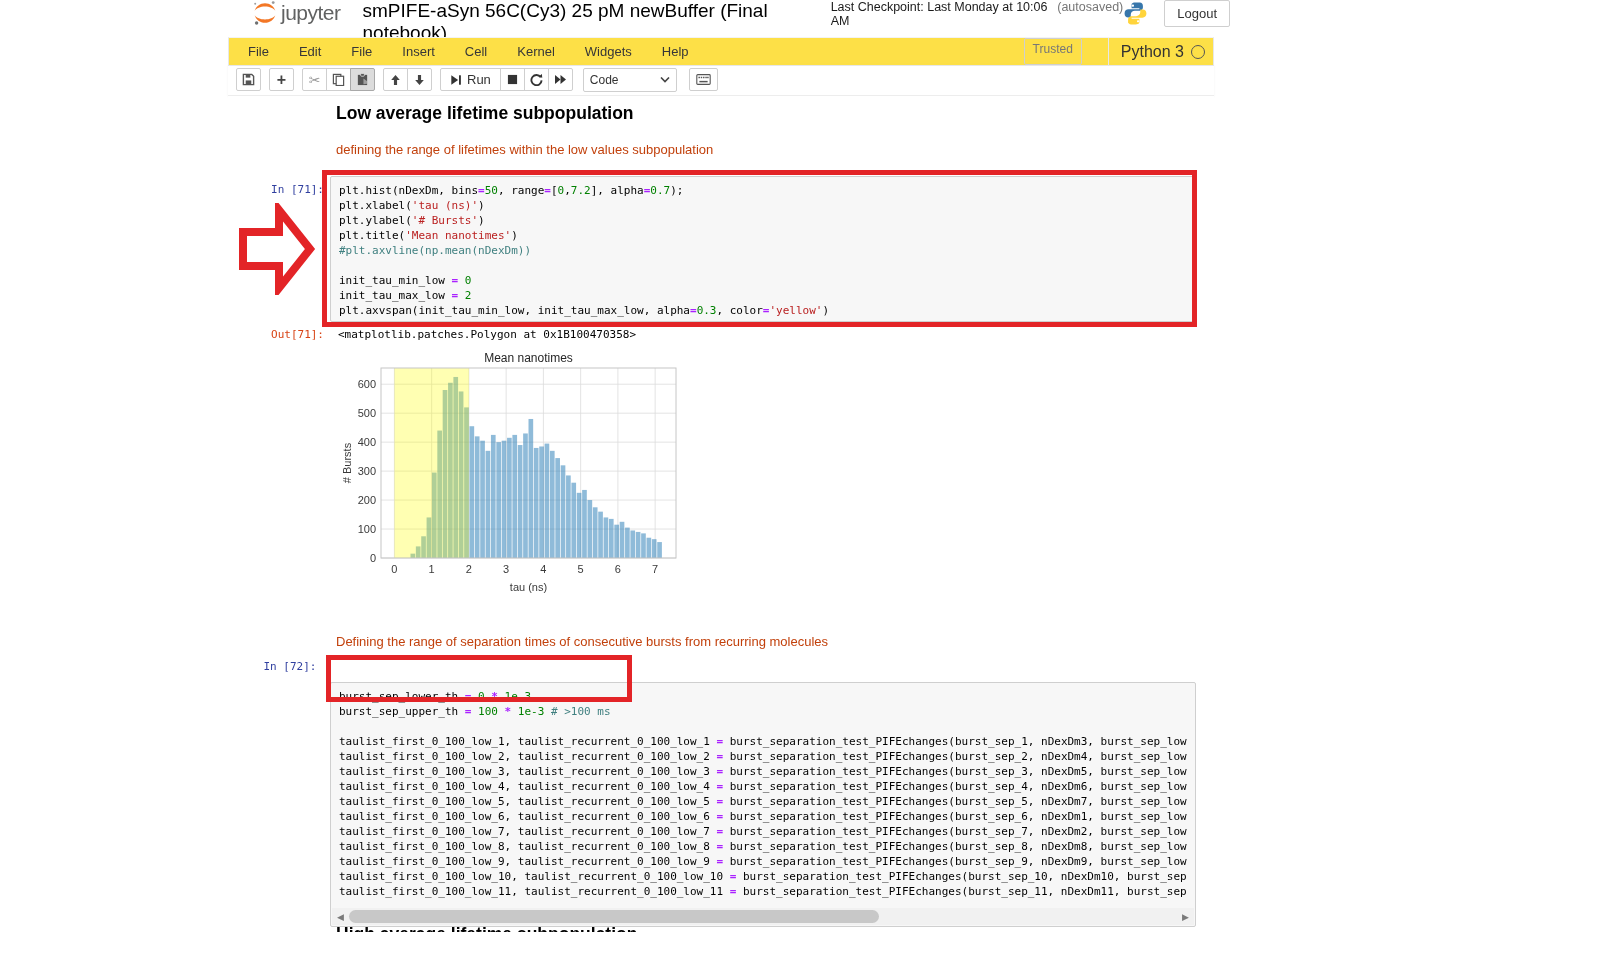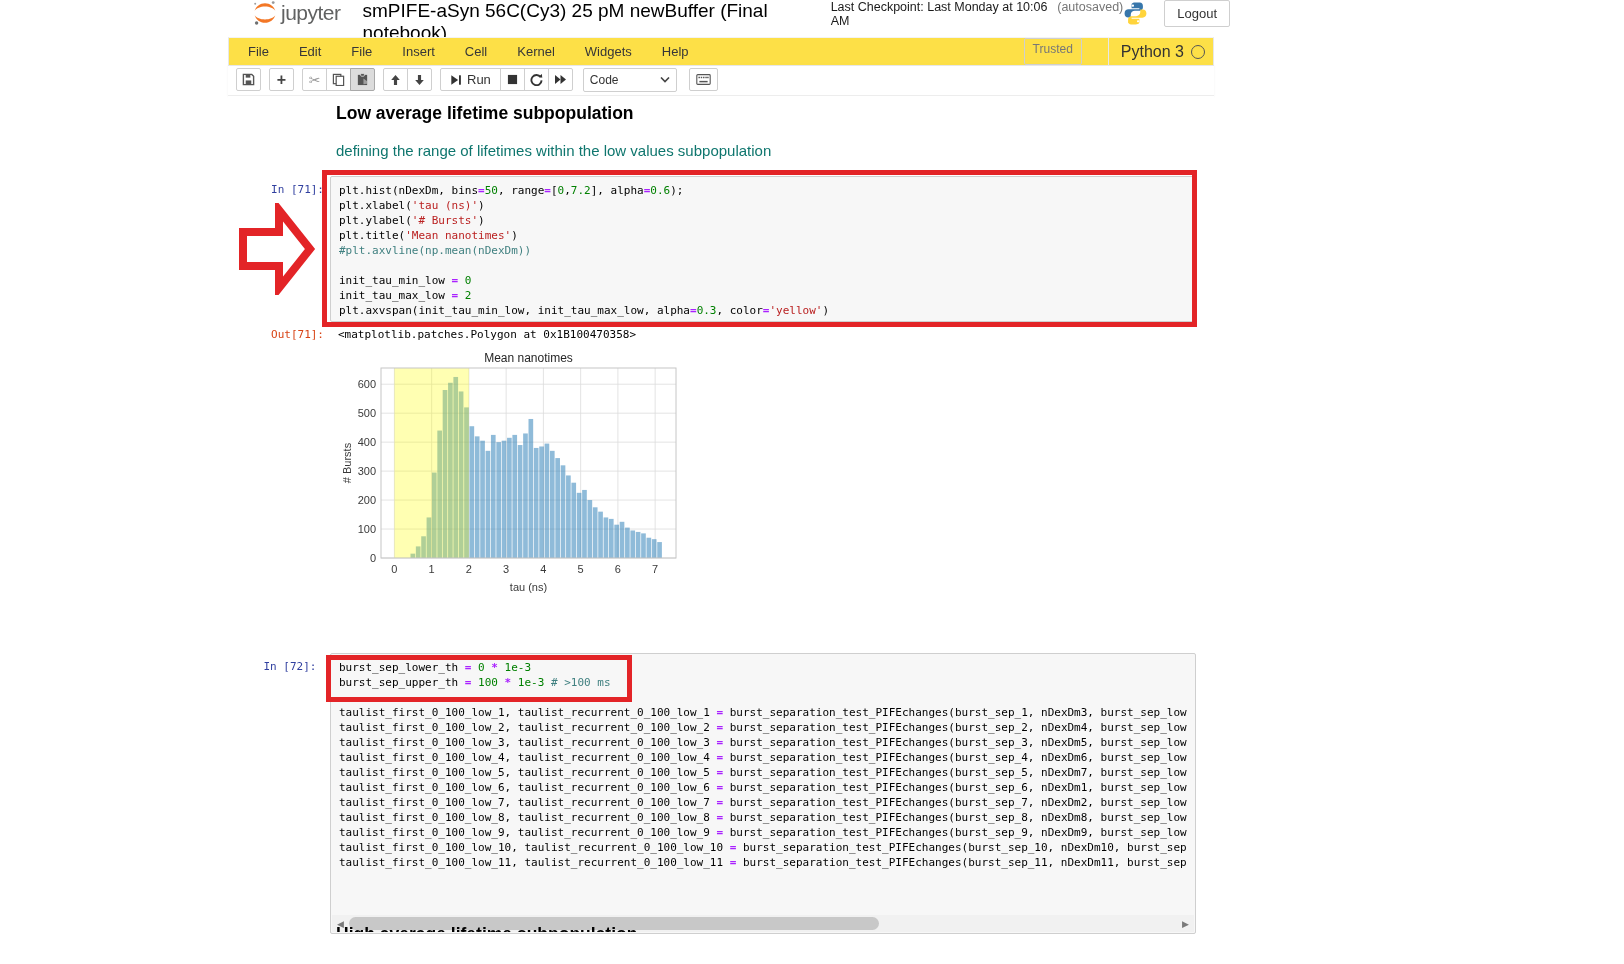--- a/index.html
+++ b/index.html
@@ -45,21 +45,21 @@
   .plus{font-size:16px;font-weight:bold;color:#444;line-height:1;}
   .cutg{font-size:14px;color:#9a9a9a;}
   .sel{display:inline-flex;align-items:center;justify-content:space-between;width:94px;height:24px;
        margin-left:10px;border:1px solid #cfcfcf;border-radius:2px;background:#fff;font-size:12px;
        color:#333;padding:0 6px;cursor:pointer;box-sizing:border-box;}
   .kbd-btn{margin-left:12px;}
 
   
   .nb{position:absolute;left:0;top:96px;width:986px;height:868px;background:#fff;}
   .md-h2{position:absolute;left:108px;font-size:17.5px;font-weight:700;color:#000;}
-  .md-p{position:absolute;left:108px;font-size:15px;color:#0f766e;}
+  .md-p{position:absolute;left:108px;font-size:13px;color:#c2410c;}
   .prompt{position:absolute;left:28px;width:68px;text-align:right;
           font:11px/15px "DejaVu Sans Mono",monospace;}
   .in-p{color:#303F9F;} .out-p{color:#D84315;}
   .codebox{position:absolute;left:102px;width:866px;background:#f7f7f7;
            border:1px solid #cfcfcf;border-radius:2px;box-sizing:border-box;overflow:hidden;}
   .codebox pre{margin:0;padding:6px 8px;font:11px/15px "DejaVu Sans Mono",monospace;color:#000;
                white-space:pre;overflow:hidden;}
   .cm-op{color:#AA22FF;font-weight:bold;}
   .cm-num{color:#008000;}
   .cm-str{color:#BA2121;}
@@ -227,21 +227,21 @@
       </div>
     </div>
 
     <div class="nb">
 
       <div class="md-h2" style="top:7px;">Low average lifetime subpopulation</div>
       <div class="md-p" style="top:46px;">defining the range of lifetimes within the low values subpopulation</div>
 
       <div class="prompt in-p" style="top:86px;">In [71]:</div>
       <div class="codebox" style="top:80px;height:146px;">
-        <pre>plt.hist(nDexDm, bins<span class="cm-op">=</span><span class="cm-num">50</span>, range<span class="cm-op">=</span>[<span class="cm-num">0</span>,<span class="cm-num">7.2</span>], alpha<span class="cm-op">=</span><span class="cm-num">0.6</span>);
+        <pre>plt.hist(nDexDm, bins<span class="cm-op">=</span><span class="cm-num">50</span>, range<span class="cm-op">=</span>[<span class="cm-num">0</span>,<span class="cm-num">7.2</span>], alpha<span class="cm-op">=</span><span class="cm-num">0.7</span>);
 plt.xlabel(<span class="cm-str">'tau (ns)'</span>)
 plt.ylabel(<span class="cm-str">'# Bursts'</span>)
 plt.title(<span class="cm-str">'Mean nanotimes'</span>)
 <span class="cm-com">#plt.axvline(np.mean(nDexDm))</span>
 
 init_tau_min_low <span class="cm-op">=</span> <span class="cm-num">0</span>
 init_tau_max_low <span class="cm-op">=</span> <span class="cm-num">2</span>
 plt.axvspan(init_tau_min_low, init_tau_max_low, alpha<span class="cm-op">=</span><span class="cm-num">0.3</span>, color<span class="cm-op">=</span><span class="cm-str">'yellow'</span>)</pre>
       </div>
 
@@ -328,23 +328,24 @@
             <text x="36" y="124.60975609756098" font-size="11" text-anchor="end" fill="#3a3a3a">300</text>
             <text x="36" y="95.64634146341464" font-size="11" text-anchor="end" fill="#3a3a3a">400</text>
             <text x="36" y="66.6829268292683" font-size="11" text-anchor="end" fill="#3a3a3a">500</text>
             <text x="36" y="37.71951219512195" font-size="11" text-anchor="end" fill="#3a3a3a">600</text>
             <text x="188.5" y="12" font-size="12" text-anchor="middle" fill="#262626">Mean nanotimes</text>
             <text x="188.5" y="241" font-size="11" text-anchor="middle" fill="#3a3a3a">tau (ns)</text>
             <text transform="translate(11,113) rotate(-90)" font-size="11" text-anchor="middle" fill="#3a3a3a"># Bursts</text>
           </svg>
       </div>
 
+      <div class="md-p" style="top:538px;">Defining the range of separation times of consecutive bursts from recurring molecules</div>
 
       <div class="prompt in-p" style="top:563px;text-align:center;">In [72]:</div>
-      <div class="codebox" style="top:557px;height:281px;">
+      <div class="codebox" style="top:586px;height:245px;">
         <pre>burst_sep_lower_th <span class="cm-op">=</span> <span class="cm-num">0</span> <span class="cm-op">*</span> <span class="cm-num">1e-3</span>
 burst_sep_upper_th <span class="cm-op">=</span> <span class="cm-num">100</span> <span class="cm-op">*</span> <span class="cm-num">1e-3</span> <span class="cm-com"># &gt;100 ms</span>
 
 taulist_first_0_100_low_1, taulist_recurrent_0_100_low_1 <span class="cm-op">=</span> burst_separation_test_PIFEchanges(burst_sep_1, nDexDm3, burst_sep_low
 taulist_first_0_100_low_2, taulist_recurrent_0_100_low_2 <span class="cm-op">=</span> burst_separation_test_PIFEchanges(burst_sep_2, nDexDm4, burst_sep_low
 taulist_first_0_100_low_3, taulist_recurrent_0_100_low_3 <span class="cm-op">=</span> burst_separation_test_PIFEchanges(burst_sep_3, nDexDm5, burst_sep_low
 taulist_first_0_100_low_4, taulist_recurrent_0_100_low_4 <span class="cm-op">=</span> burst_separation_test_PIFEchanges(burst_sep_4, nDexDm6, burst_sep_low
 taulist_first_0_100_low_5, taulist_recurrent_0_100_low_5 <span class="cm-op">=</span> burst_separation_test_PIFEchanges(burst_sep_5, nDexDm7, burst_sep_low
 taulist_first_0_100_low_6, taulist_recurrent_0_100_low_6 <span class="cm-op">=</span> burst_separation_test_PIFEchanges(burst_sep_6, nDexDm1, burst_sep_low
 taulist_first_0_100_low_7, taulist_recurrent_0_100_low_7 <span class="cm-op">=</span> burst_separation_test_PIFEchanges(burst_sep_7, nDexDm2, burst_sep_low

